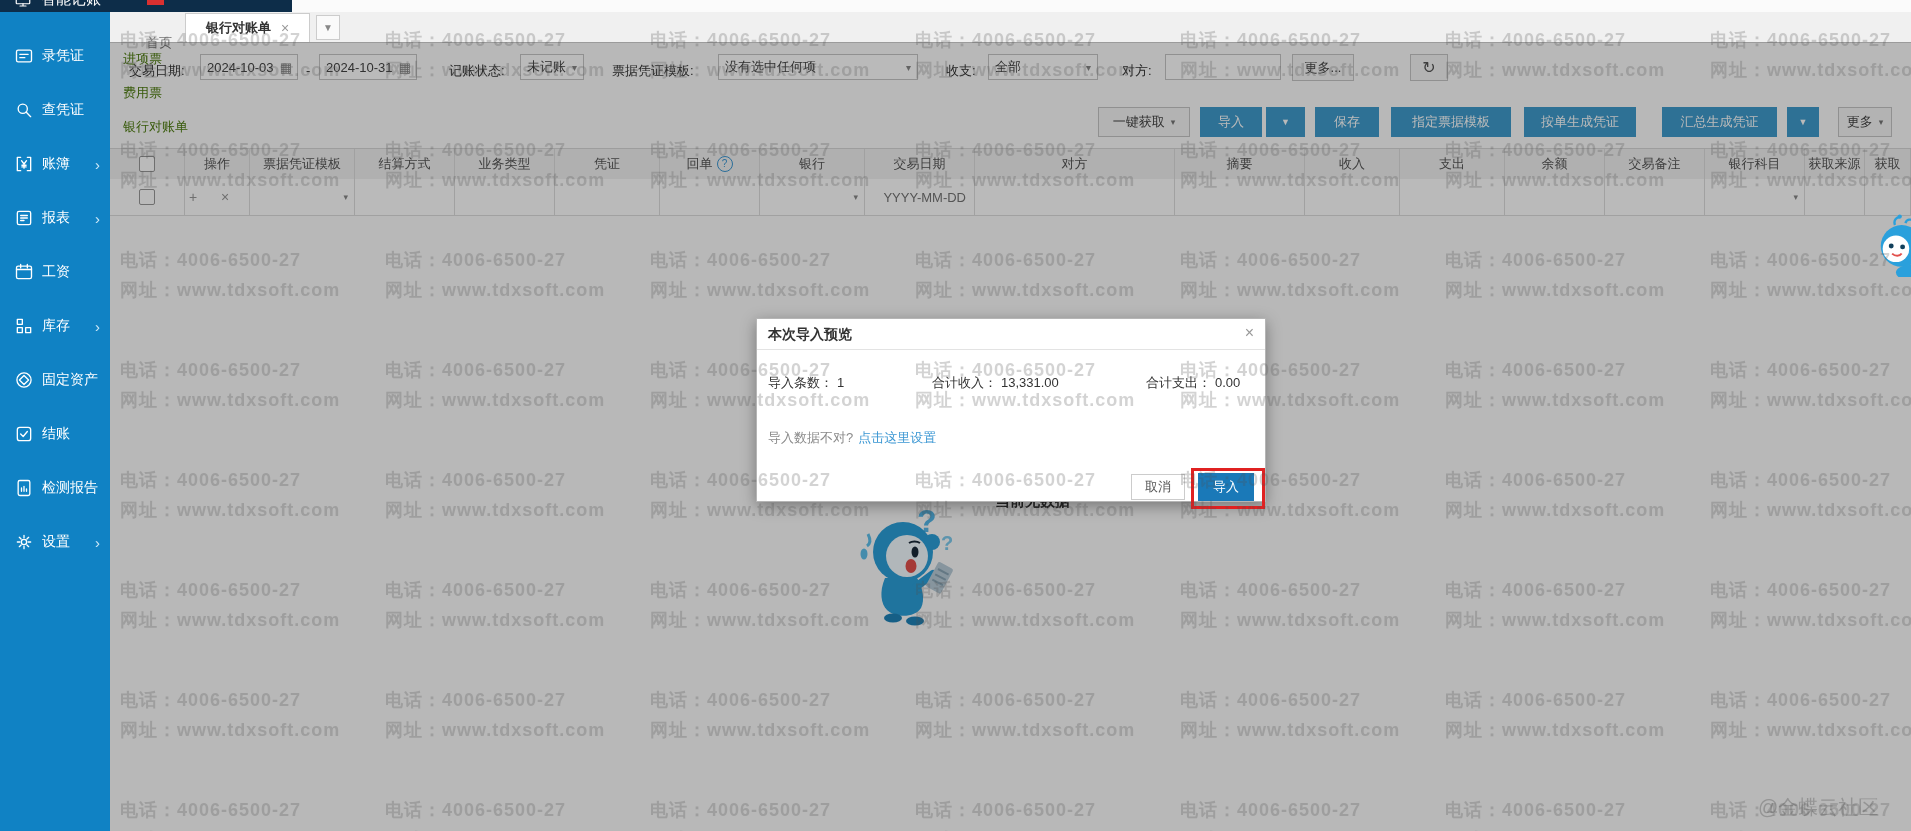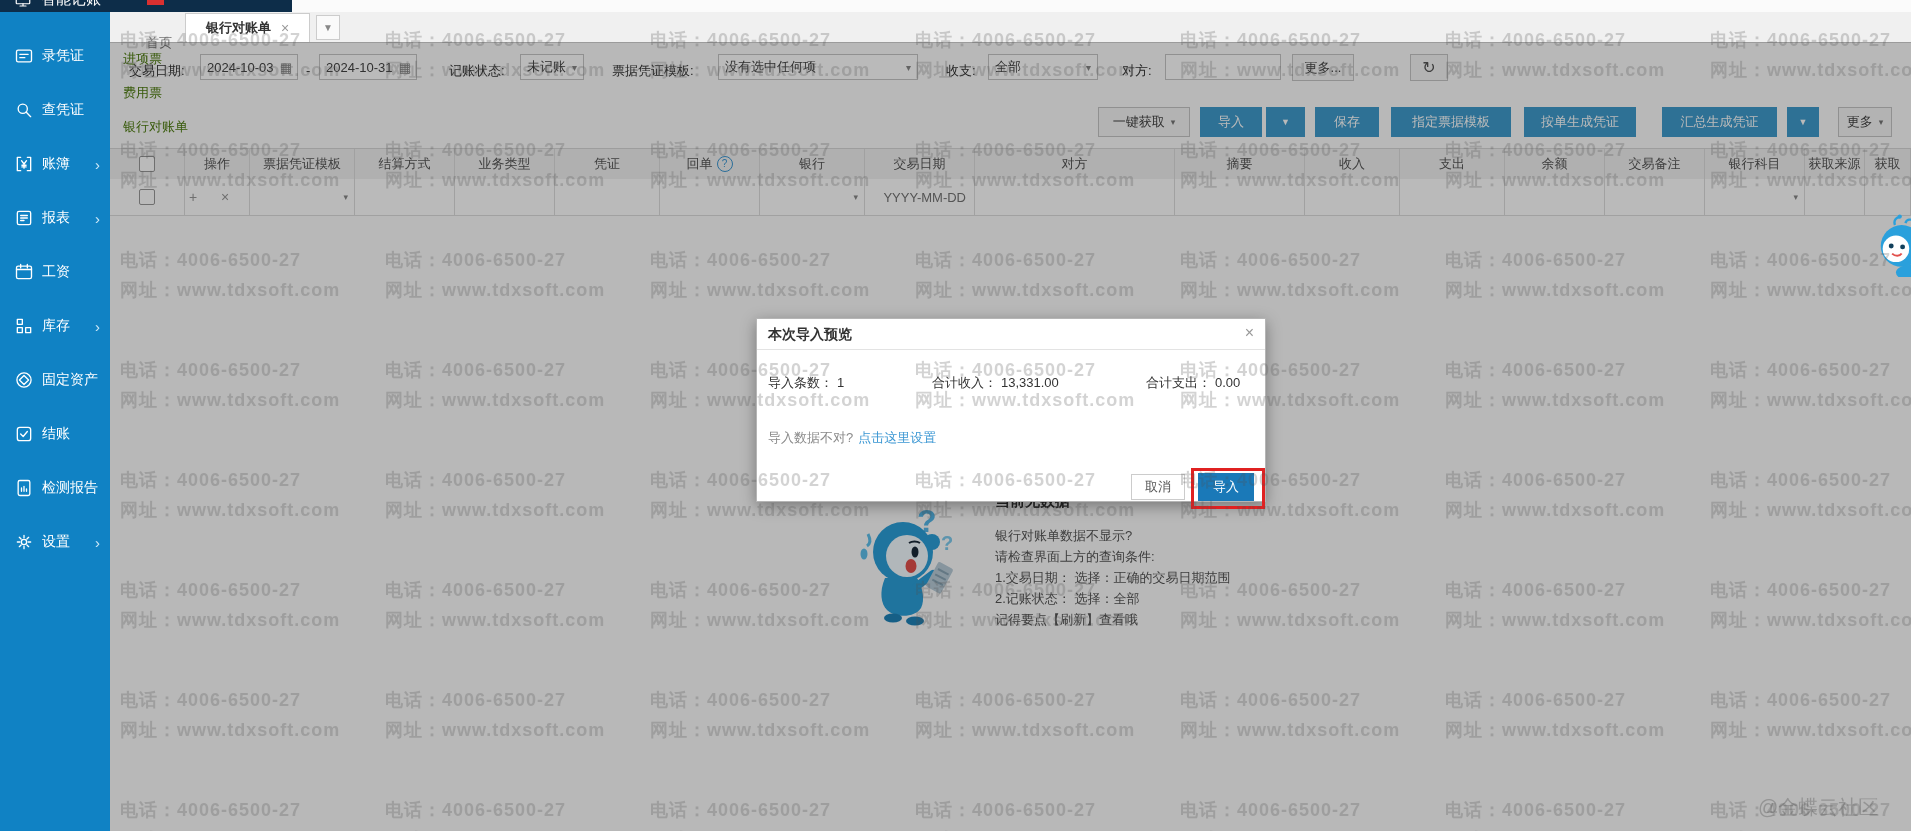--- a/index.html
+++ b/index.html
@@ -363,28 +363,20 @@
       <path d="M30 74c-6 14-4 26 2 32 8 8 28 8 34-2 4-8 2-20-4-30z" fill="#2b9fd9"></path>
       <path d="M62 82l16-12" stroke="#2b9fd9" stroke-width="8" stroke-linecap="round"></path>
       <g transform="rotate(28 84 78)">
         <rect x="74" y="60" width="17" height="28" rx="2" fill="#b9cdd9"></rect>
         <path d="M77 67h12M77 73h12M77 79h12" stroke="#8aa5b5" stroke-width="2"></path>
       </g>
       <ellipse cx="38" cy="114" rx="9" ry="4.5" fill="#1f83b8"></ellipse>
       <ellipse cx="60" cy="117" rx="9" ry="4.5" fill="#1f83b8"></ellipse>
     </svg>
     <div class="empty-title">当前无数据</div>
-    <div class="empty-lines">
-
-    <div>银行对账单数据不显示?</div>
-        <div>请检查界面上方的查询条件:</div>
-        <div>1.交易日期： 选择：正确的交易日期范围</div>
-        <div>2.记账状态： 选择：全部</div>
-        <div>记得要点【刷新】查看哦</div>
-      </div>
   </div>
 
   <div class="tabbar">
     <div class="tab-home">首页</div>
     <div class="tab-active">
       <span>银行对账单</span>
       <span class="x">×</span>
     </div>
     <div class="tab-arrow">
       <span>▼</span>

